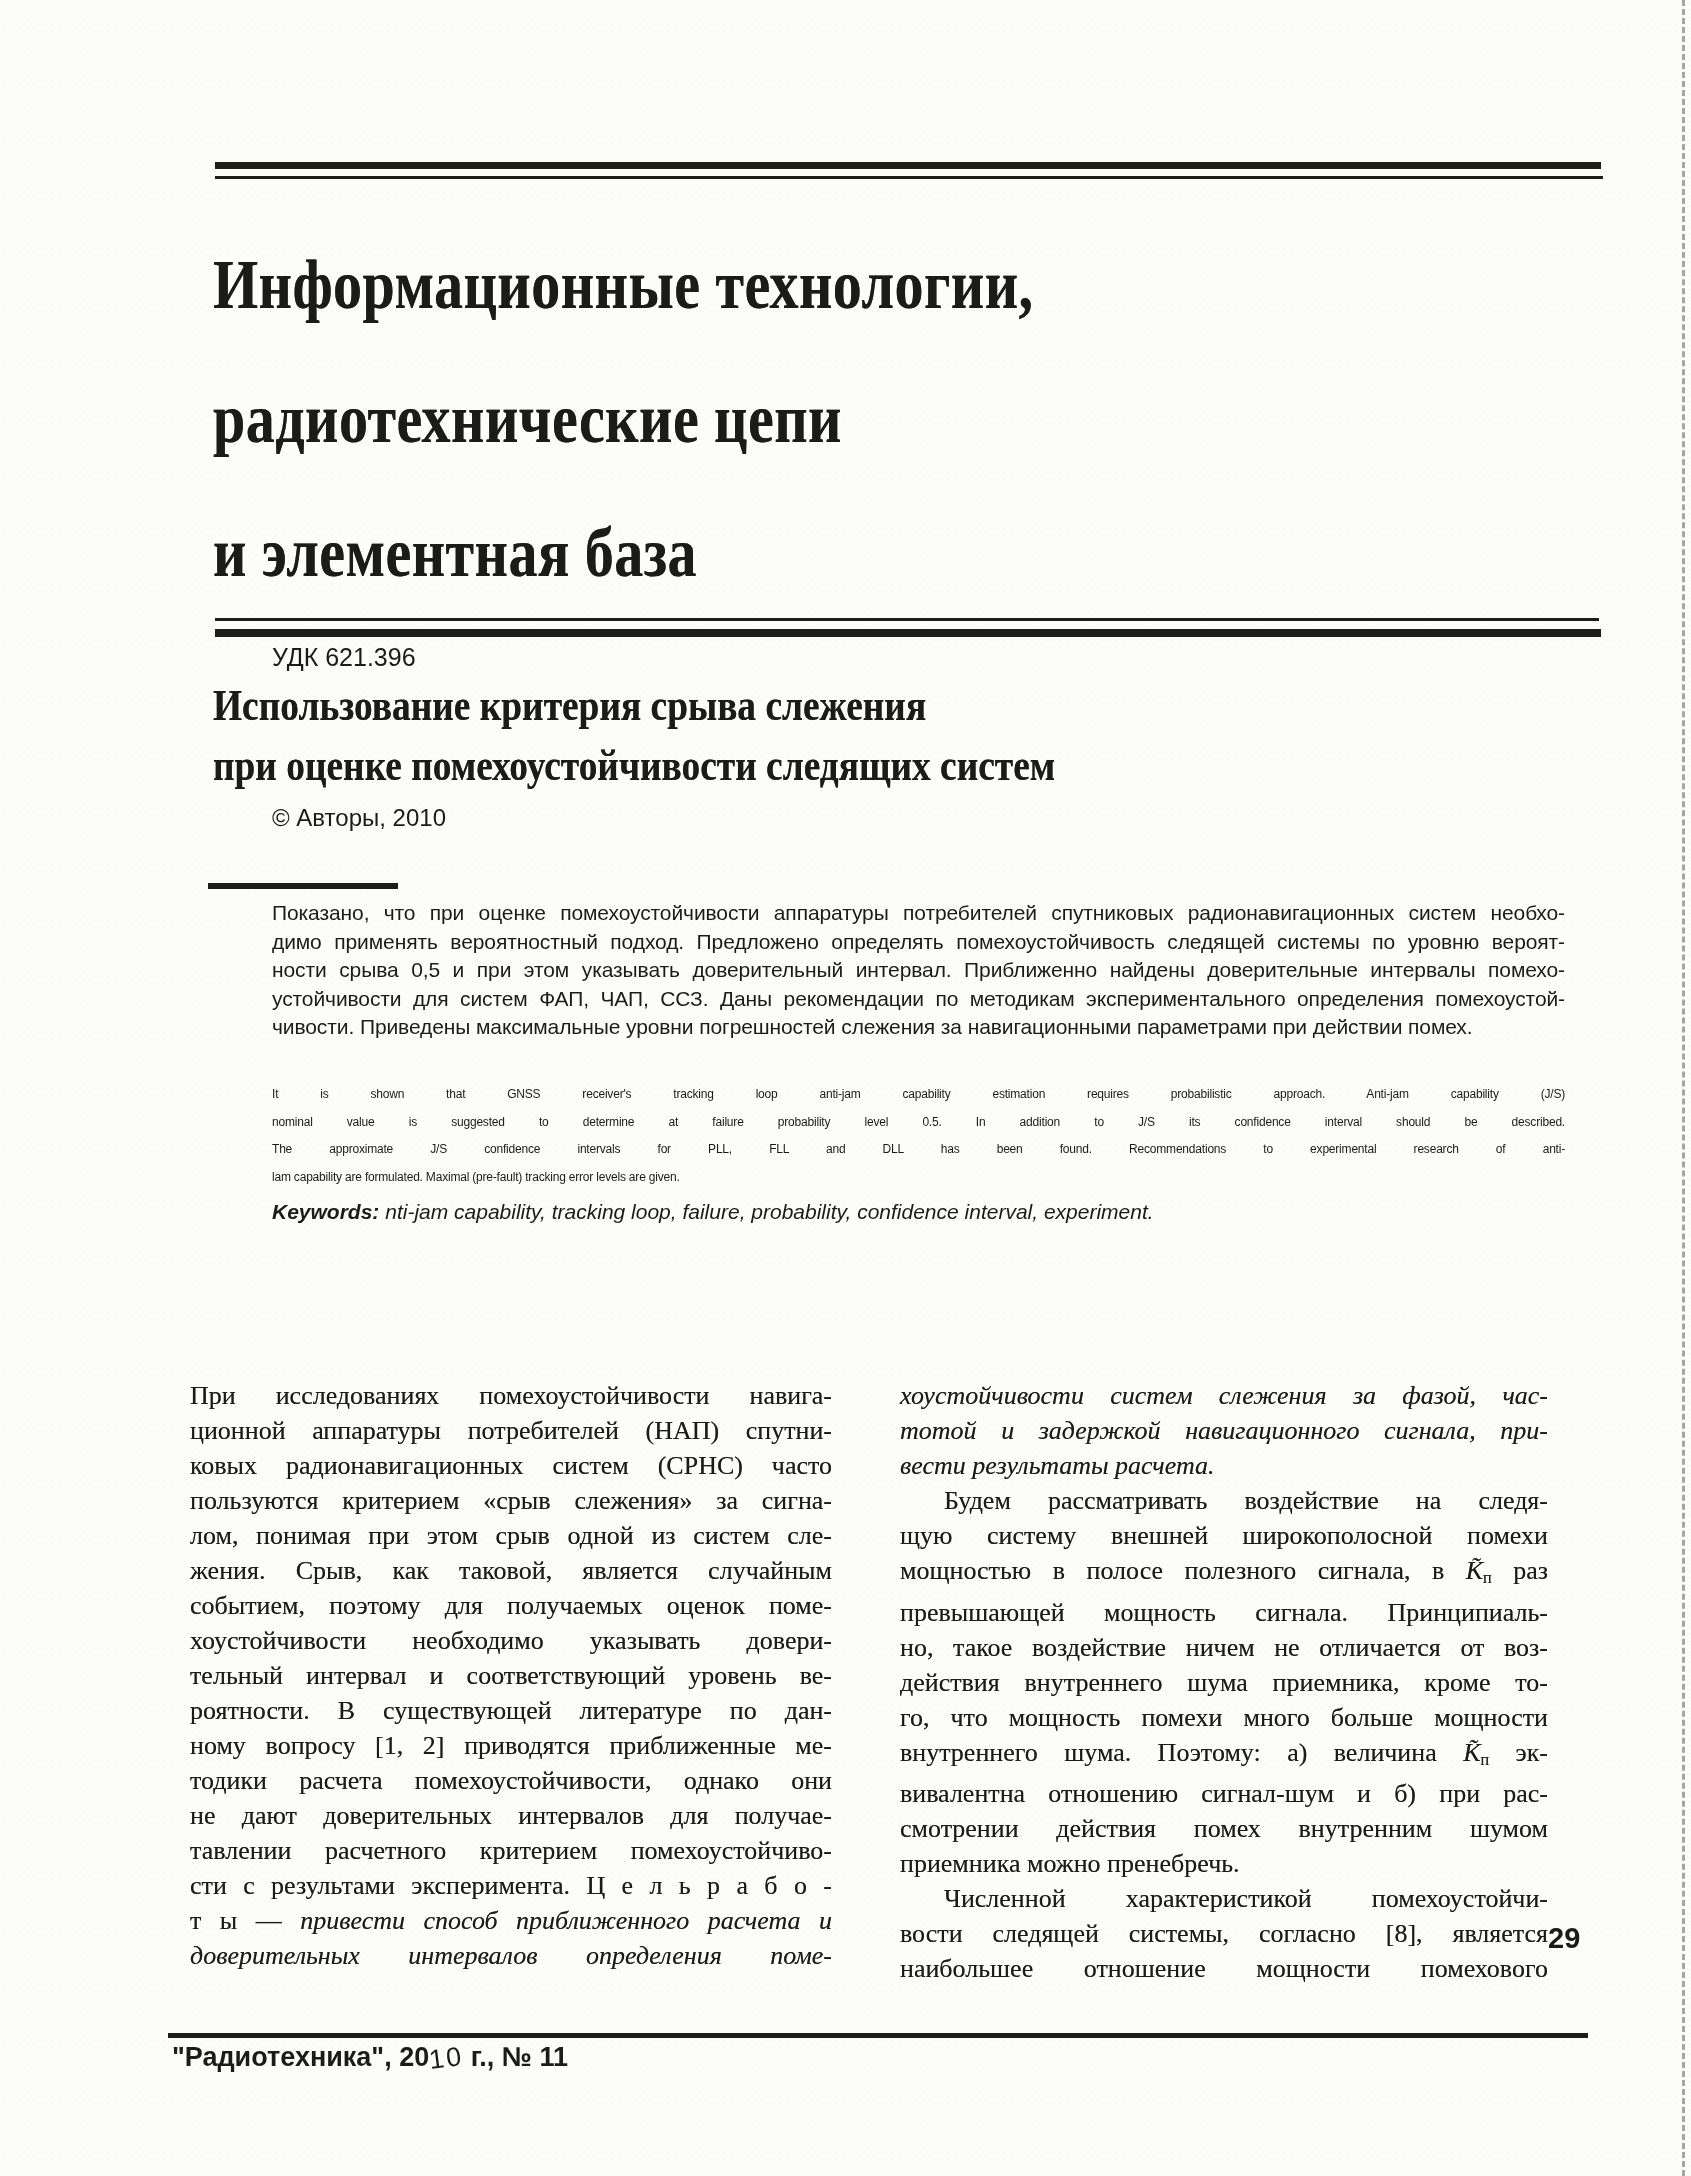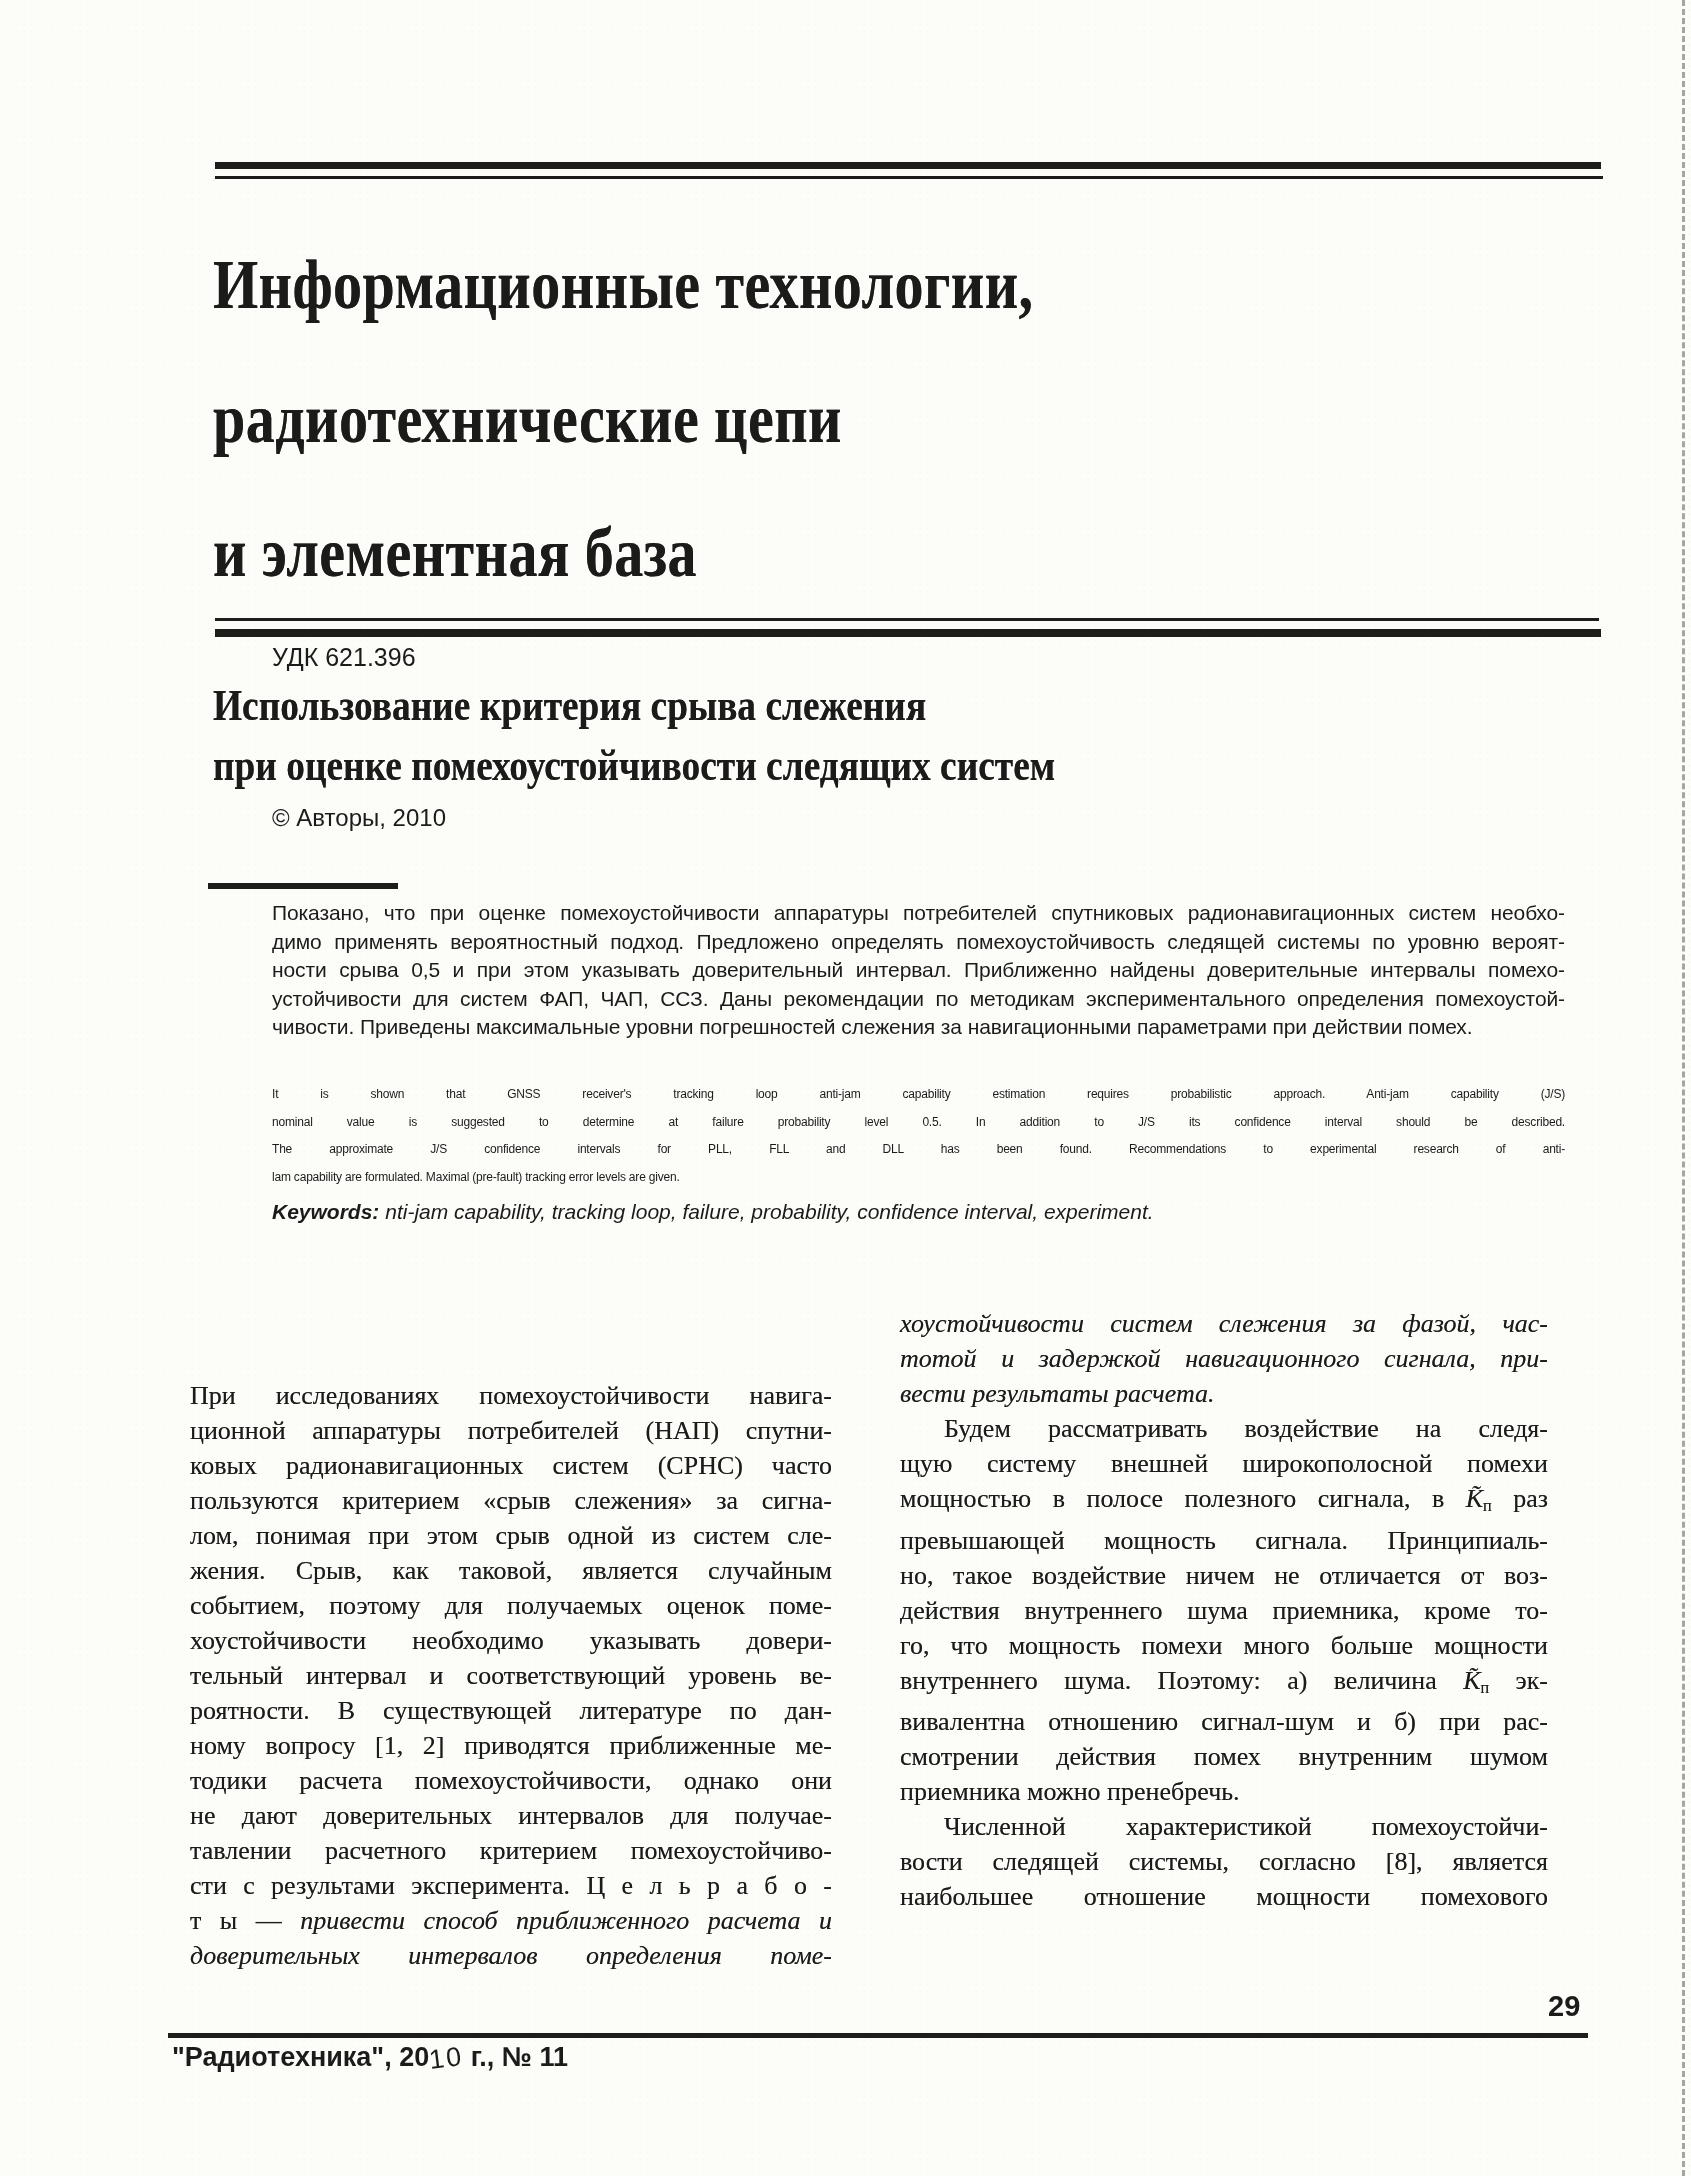--- a/index.html
+++ b/index.html
@@ -48,24 +48,24 @@
   }
   .copyright{left:272px;top:806px;font-family:"Liberation Sans","DejaVu Sans",sans-serif;font-size:24px;line-height:1;}
   .author{left:272px;top:838px;width:1300px;font-family:"Liberation Sans","DejaVu Sans",sans-serif;font-size:26px;line-height:1.1;}
   .abstract-ru{left:272px;top:899px;width:1293px;font-family:"Liberation Sans","DejaVu Sans",sans-serif;font-size:21px;line-height:28.6px;letter-spacing:-.1px;}
   .kw-ru{left:272px;top:1046px;width:1350px;font-family:"Liberation Sans","DejaVu Sans",sans-serif;font-size:22px;line-height:1.1;}
   .abstract-en{left:272px;top:1081px;width:1293px;font-family:"Liberation Sans","DejaVu Sans",sans-serif;font-size:12px;line-height:27.5px;letter-spacing:-.2px;}
   .kw-en{left:272px;top:1200px;width:1300px;font-family:"Liberation Sans","DejaVu Sans",sans-serif;font-size:21px;line-height:1.1;}
 
   .col{font-size:26px;line-height:35px;text-shadow:0 0 .5px rgba(25,25,25,.6);}
   .col-left{left:190px;top:1378px;width:642px;}
-  .col-right{left:900px;top:1306px;width:648px;}
+  .col-right{left:900px;top:1378px;width:648px;}
 
   .footer-journal{left:172px;top:2043px;font-family:"Liberation Sans","DejaVu Sans",sans-serif;font-size:27px;line-height:1.1;}
-  .footer-page{left:1548px;top:1992px;font-family:"Liberation Sans","DejaVu Sans",sans-serif;font-size:29px;font-weight:700;line-height:1;}
+  .footer-page{left:1548px;top:1924px;font-family:"Liberation Sans","DejaVu Sans",sans-serif;font-size:29px;font-weight:700;line-height:1;}
 
   .edge-artifact{left:1682px;top:0;height:2176px;width:0;border-left:3px dashed rgba(80,78,74,.5);}
 </style>
 </head>
 <body>
 
 <div class="page">
 
   <div class="rule" style="left:215px;top:162px;width:1386px;height:7px;"></div>
   <div class="rule" style="left:215px;top:176px;width:1388px;height:3px;"></div>

